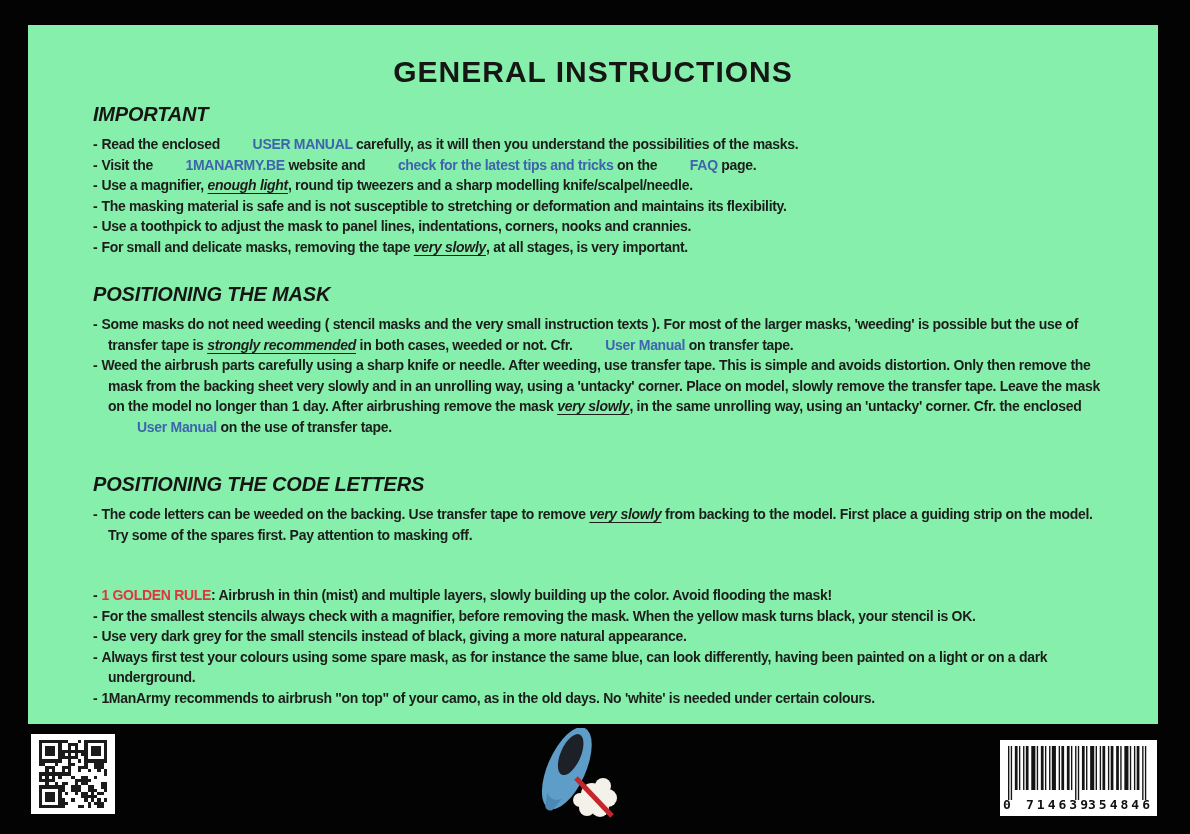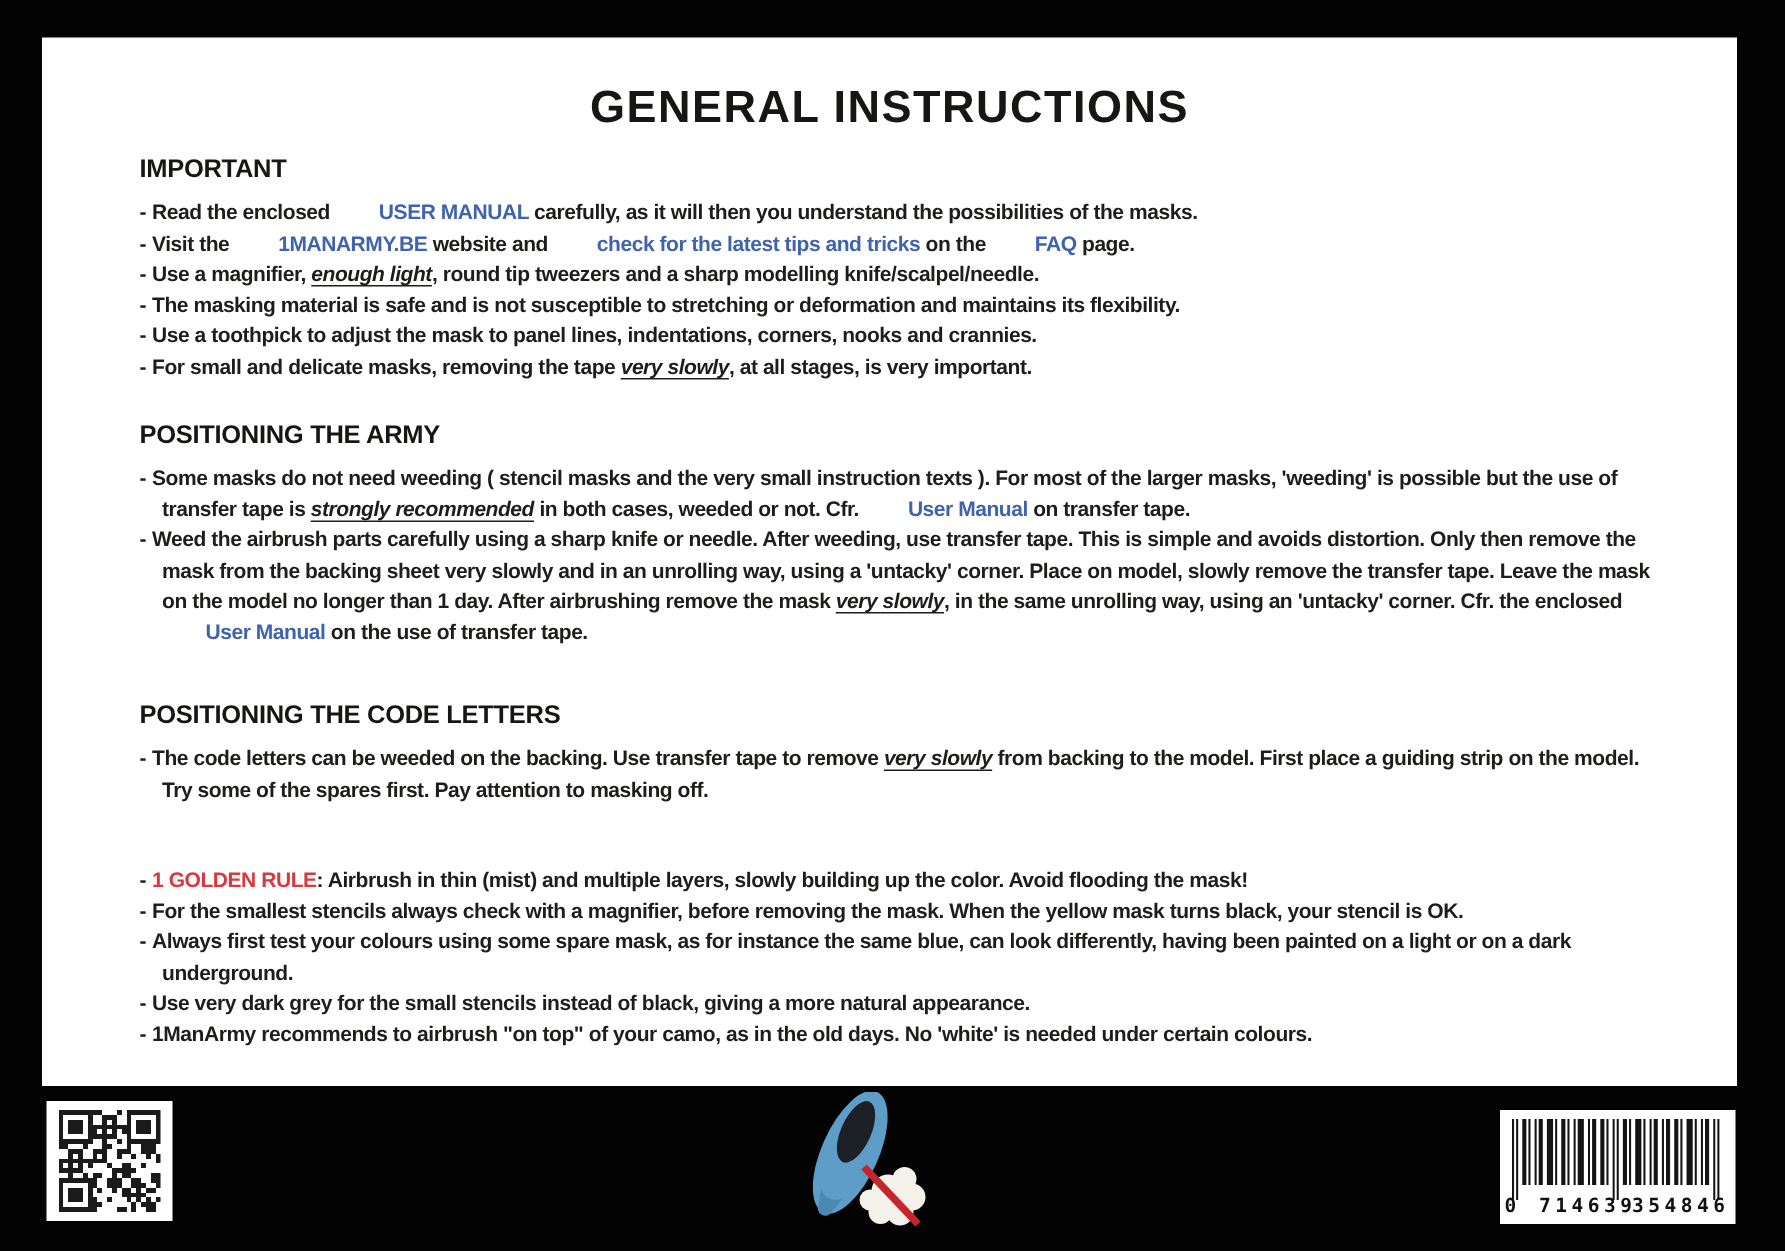--- a/index.html
+++ b/index.html
@@ -3,32 +3,32 @@
 <meta charset="utf-8">
 <style>
   html,body{margin:0;padding:0;}
   body{
     width:1190px;height:834px;position:relative;overflow:hidden;
     background:#030303;
     font-family:"Liberation Sans",sans-serif;
   }
   .page{
     position:absolute;left:28px;top:25px;width:1130px;height:699px;
-    background:#ffffff;color:#1D1D1B;
+    background:#86efac;color:#1D1D1B;
   }
   h1.title{
     margin:30px 40px 6px 40px;text-align:center;
     font-size:30px;font-weight:700;letter-spacing:1px;color:#161614;
   }
   .sections{margin:0 52px 0 65px;}
   .section{margin-top:26px;}
   .section:first-child{margin-top:10px;}
   .section:nth-child(3){margin-top:36px;}
   h2.heading{
-    margin:14px 0 8px 0;font-size:17px;font-weight:700;letter-spacing:-0.2px;color:#161614;
+    margin:14px 0 8px 0;font-size:20px;font-weight:700;letter-spacing:-0.2px;color:#161614;font-style:italic;
   }
   .section:nth-child(4) .bullets{padding-top:14px;}
   .bullet{
     font-size:14px;font-weight:700;line-height:20.5px;letter-spacing:-0.3px;
     padding-left:15px;text-indent:-15px;margin:0;color:#1D1D1B;
   }
   .bullet .marker{padding-right:4px;}
   .run-link{color:#4063AE;padding-left:29px;}
   .run-underline{text-decoration:underline;text-underline-offset:3px;font-style:italic;}
   .run-red{color:#D9383E;}
@@ -71,38 +71,38 @@
         <div class="bullets">
           <p class="bullet"><span class="marker">-</span><span>Read the enclosed </span><span class="run-link">USER MANUAL</span><span> carefully, as it will then you understand the possibilities of the masks.</span></p>
           <p class="bullet"><span class="marker">-</span><span>Visit the </span><span class="run-link">1MANARMY.BE</span><span> website and </span><span class="run-link">check for the latest tips and tricks</span><span> on the </span><span class="run-link">FAQ</span><span> page.</span></p>
           <p class="bullet"><span class="marker">-</span><span>Use a magnifier, </span><span class="run-underline">enough light</span><span>, round tip tweezers and a sharp modelling knife/scalpel/needle.</span></p>
           <p class="bullet"><span class="marker">-</span><span>The masking material is safe and is not susceptible to stretching or deformation and maintains its flexibility.</span></p>
           <p class="bullet"><span class="marker">-</span><span>Use a toothpick to adjust the mask to panel lines, indentations, corners, nooks and crannies.</span></p>
           <p class="bullet"><span class="marker">-</span><span>For small and delicate masks, removing the tape </span><span class="run-underline">very slowly</span><span>, at all stages, is very important.</span></p>
         </div>
       </div>
       <div class="section">
-        <h2 class="heading">POSITIONING THE ARMY</h2>
+        <h2 class="heading">POSITIONING THE MASK</h2>
         <div class="bullets">
           <p class="bullet"><span class="marker">-</span><span>Some masks do not need weeding ( stencil masks and the very small instruction texts ). For most of the larger masks, 'weeding' is possible but the use of transfer tape is  </span><span class="run-underline">strongly recommended</span><span> in both cases, weeded or not. Cfr. </span><span class="run-link">User Manual</span><span> on transfer tape.</span></p>
           <p class="bullet"><span class="marker">-</span><span>Weed the airbrush parts carefully using a sharp knife or needle. After weeding, use transfer tape. This is simple and avoids distortion. Only then remove the mask from the backing sheet very slowly and in an unrolling way, using a 'untacky' corner. Place on model, slowly remove the transfer tape. Leave the mask on the model no longer than 1 day. After airbrushing remove the mask </span><span class="run-underline">very slowly</span><span>, in the same unrolling way, using an 'untacky' corner. Cfr. the enclosed </span><span class="run-link">User Manual</span><span> on the use of transfer tape.</span></p>
         </div>
       </div>
       <div class="section">
         <h2 class="heading">POSITIONING THE CODE LETTERS</h2>
         <div class="bullets">
           <p class="bullet"><span class="marker">-</span><span>The code letters can be weeded on the backing. Use transfer tape to remove </span><span class="run-underline">very slowly</span><span> from backing to the model. First place a guiding strip on the model. Try some of the spares first. Pay attention to masking off.</span></p>
         </div>
       </div>
       <div class="section">
         <div class="bullets">
           <p class="bullet"><span class="marker">-</span><span class="run-red">1 GOLDEN RULE</span><span>: Airbrush in thin (mist) and multiple layers, slowly building up the color. Avoid flooding the mask!</span></p>
           <p class="bullet"><span class="marker">-</span><span>For the smallest stencils always check with a magnifier, before removing the mask. When the yellow mask turns black, your stencil is OK.</span></p>
+          <p class="bullet"><span class="marker">-</span><span>Use very dark grey for the small stencils instead of black, giving a more natural appearance.</span></p>
           <p class="bullet"><span class="marker">-</span><span>Always first test your colours using some spare mask, as for instance the same blue, can look differently, having been painted on a light or on a dark underground.</span></p>
-          <p class="bullet"><span class="marker">-</span><span>Use very dark grey for the small stencils instead of black, giving a more natural appearance.</span></p>
           <p class="bullet"><span class="marker">-</span><span>1ManArmy recommends to airbrush "on top" of your camo, as in the old days. No 'white' is needed under certain colours.</span></p>
         </div>
       </div>
     </div>
 </div>
 
 <div class="qr-box">
   <svg id="qr-svg" shape-rendering="crispEdges" viewBox="0 0 21 21">
       <rect x="0" y="0" width="7" height="7" fill="#1b1b1b"></rect>
       <rect x="1" y="1" width="5" height="5" fill="#fff"></rect>

